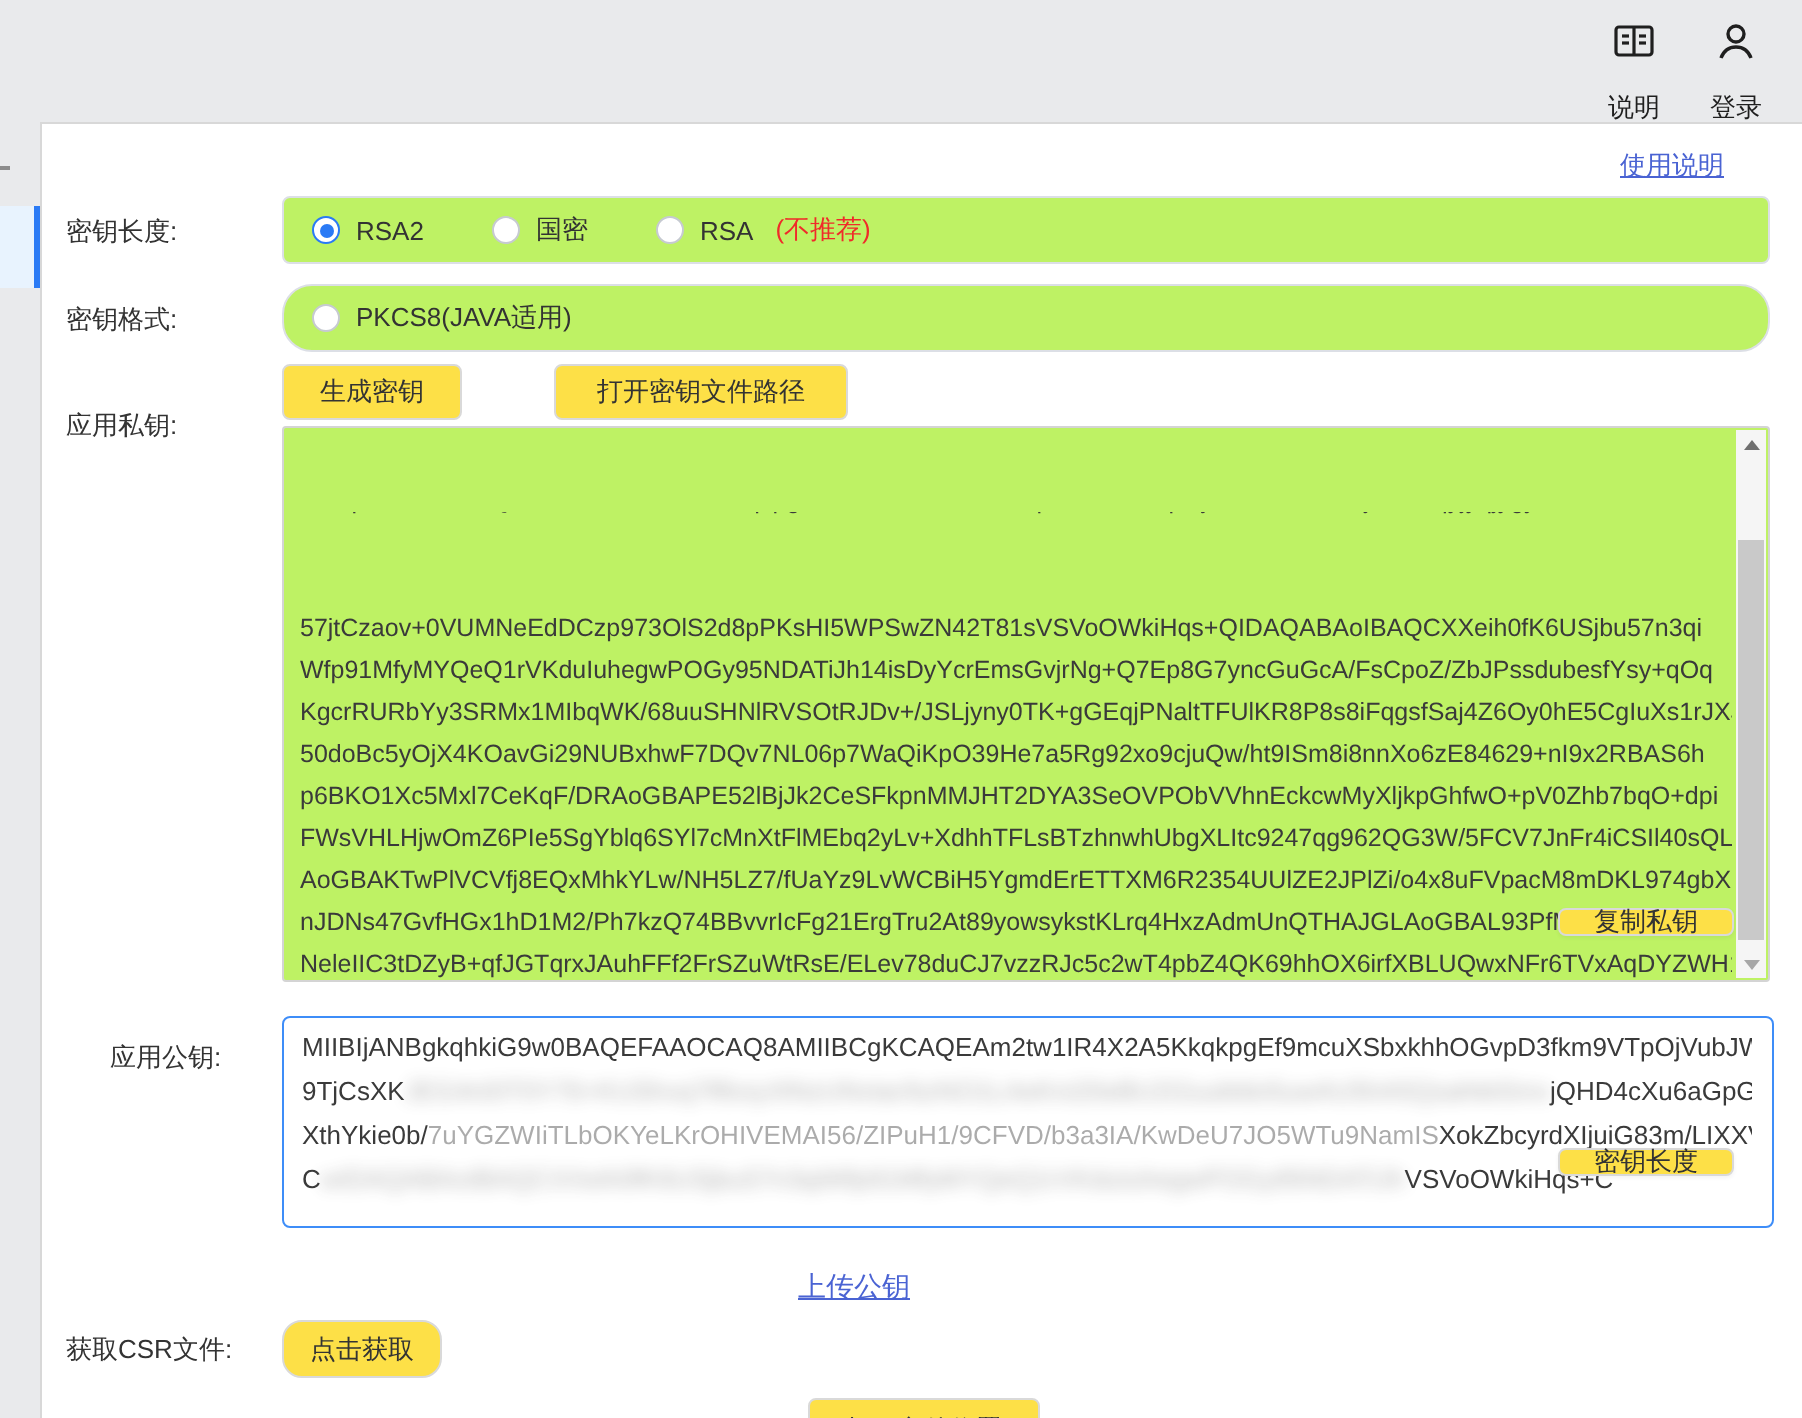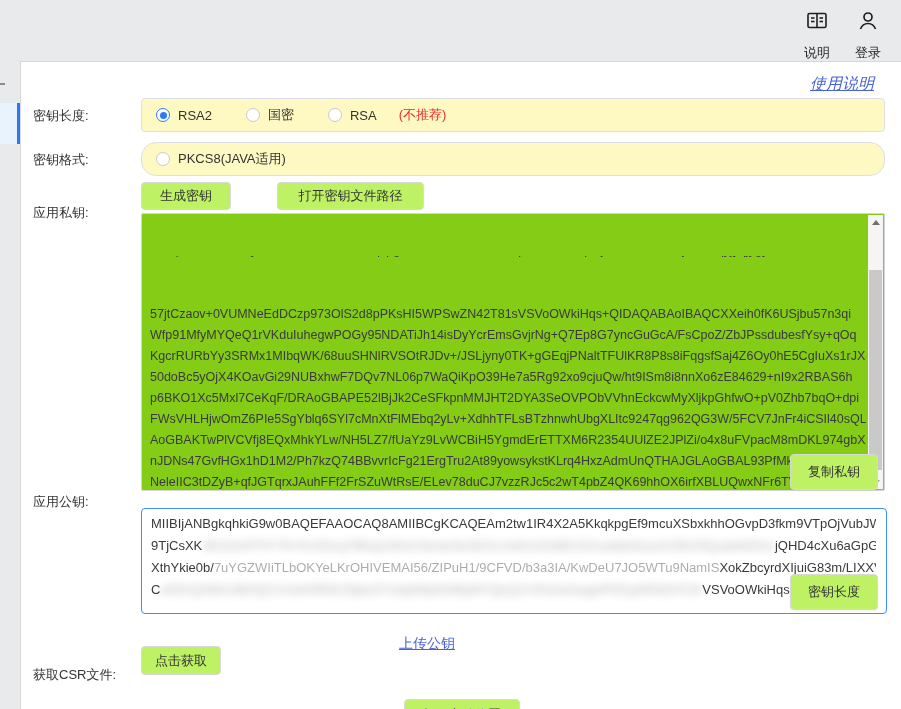--- a/index.html
+++ b/index.html
@@ -18,80 +18,80 @@
   
   .side-tick{position:absolute;left:0;top:83px;width:5px;height:2px;background:#8c8c8c;}
   .side-sel{position:absolute;left:0;top:103px;width:17px;height:41px;background:#e8f3fe;}
   .side-bar{position:absolute;left:17px;top:103px;width:4px;height:41px;background:#2a7af5;}
   
   .card{
     position:absolute;left:20px;top:61px;width:881px;height:700px;
     background:#ffffff;border:1px solid #d8d8d8;border-right:none;border-bottom:none;
     box-sizing:border-box;
   }
-  .usage-link{position:absolute;top:12px;left:789px;font-size:16px;color:#4a63d3;text-decoration:underline;cursor:pointer;font-style:italic;}
+  .usage-link{position:absolute;top:12px;left:789px;font-size:13px;color:#4a63d3;text-decoration:underline;cursor:pointer;}
   .form-label{position:absolute;left:12px;font-size:13px;color:#333;}
   
   .opt-row{
     position:absolute;left:120px;width:744px;height:34px;
-    border:1px solid #dcdfe6;border-radius:4px;background:#fef9c3;
+    border:1px solid #dcdfe6;border-radius:4px;background:#bef264;
     display:flex;align-items:center;padding-left:14px;box-sizing:border-box;gap:34px;
   }
   #row-length{top:36px;}
   #row-format{top:80px;border-radius:15px;}
   .opt{display:flex;align-items:center;gap:8px;cursor:pointer;font-size:13px;color:#333;}
   .radio{width:14px;height:14px;border-radius:50%;border:1px solid #c6cad1;background:#fff;box-sizing:border-box;position:relative;flex:0 0 auto;}
   .radio.sel{border:1.5px solid #2a7af5;}
   .radio.sel::after{content:"";position:absolute;left:50%;top:50%;width:7px;height:7px;margin:-3.5px 0 0 -3.5px;border-radius:50%;background:#2a7af5;}
-  .warn{color:#f02a2a;margin-left:14px;}
+  .warn{color:#f02a2a;margin-left:3px;}
   
   .btn{
-    position:absolute;background:#bef264;border:1px solid #d9d9d9;border-radius:4px;
+    position:absolute;background:#fde047;border:1px solid #d9d9d9;border-radius:4px;
     font-size:13px;color:#333;display:flex;align-items:center;justify-content:center;
     cursor:pointer;box-sizing:border-box;font-family:Liberation Serif, serif;
   }
   #btn-generate{left:120px;top:120px;width:90px;height:28px;}
   #btn-openpath{left:256px;top:120px;width:147px;height:28px;}
   
   #private-box{
     position:absolute;left:120px;top:151px;width:744px;height:278px;
-    border:1px solid #d4d4d4;border-radius:2px;background:#84cc16;box-sizing:border-box;overflow:hidden;
+    border:1px solid #d4d4d4;border-radius:2px;background:#bef264;box-sizing:border-box;overflow:hidden;
   }
   .pk-text{position:absolute;left:8px;top:0;right:18px;bottom:0;overflow:hidden;
     font-size:12.5px;line-height:21px;color:#3a3a3a;white-space:pre;}
   .pk-clip{height:6px;overflow:hidden;}
   .pk-clip span{display:block;margin-top:-16px;}
   
   .sb{position:absolute;right:1px;top:1px;width:15px;height:274px;background:#f5f5f5;}
   .sb-up,.sb-down{position:absolute;left:0;width:15px;height:14px;background:#f5f5f5;cursor:pointer;}
   .sb-up{top:0;}
   .sb-down{bottom:0;}
   .sb-up::after{content:"";position:absolute;left:4px;top:5px;border-left:4px solid transparent;border-right:4px solid transparent;border-bottom:5px solid #6f6f6f;}
   .sb-down::after{content:"";position:absolute;left:4px;top:5px;border-left:4px solid transparent;border-right:4px solid transparent;border-top:5px solid #a7a7a7;}
   .sb-thumb{position:absolute;left:1px;top:55px;width:13px;height:200px;background:#c9c9c9;cursor:pointer;}
-  .copy-btn{width:88px;height:36px;box-shadow:0 1px 2px rgba(0,0,0,0.05);margin-left:11px;}
+  .copy-btn{width:88px;height:14px;box-shadow:0 1px 2px rgba(0,0,0,0.05);}
   #btn-copy-private{left:758px;top:392px;}
   #btn-copy-public{left:758px;top:512px;}
   
   #public-box{
     position:absolute;left:120px;top:446px;width:746px;height:106px;
     border:1px solid #3e8df8;border-radius:4px;background:#fff;box-sizing:border-box;overflow:hidden;
   }
   .pub-text{position:absolute;left:9px;top:4px;right:10px;bottom:0;overflow:hidden;
     font-size:13px;line-height:22px;color:#3a3a3a;white-space:pre;}
   .redact{filter:blur(4px);opacity:0.38;}
   .faint{opacity:0.42;}
   .upload-link{position:absolute;left:378px;top:573px;font-size:14px;color:#4a63d3;text-decoration:underline;cursor:pointer;}
   #csr-label{top:604px;}
-  #btn-csr{left:120px;top:584px;width:80px;height:29px;}
+  #btn-csr{left:120px;top:598px;width:80px;height:29px;border-radius:10px;}
   #btn-bottom{left:383px;top:637px;width:116px;height:32px;}
   #label-length{top:45px;}
   #label-format{top:89px;}
   #label-private{top:142px;}
-  #label-public{top:431px;}
+  #label-public{top:458px;margin-left:22px;}
 </style>
 </head>
 <body>
 
 <div class="hdr-item" id="hdr-doc">
   <span class="ic">
     <svg width="24" height="24" viewBox="0 0 24 24" fill="none" stroke="#1f1f1f" stroke-width="1.6">
       <rect x="3" y="4.5" width="18" height="14" rx="1.5"></rect>
       <line x1="12" y1="4.5" x2="12" y2="18.5"></line>
       <line x1="6" y1="9" x2="9.5" y2="9"></line>

